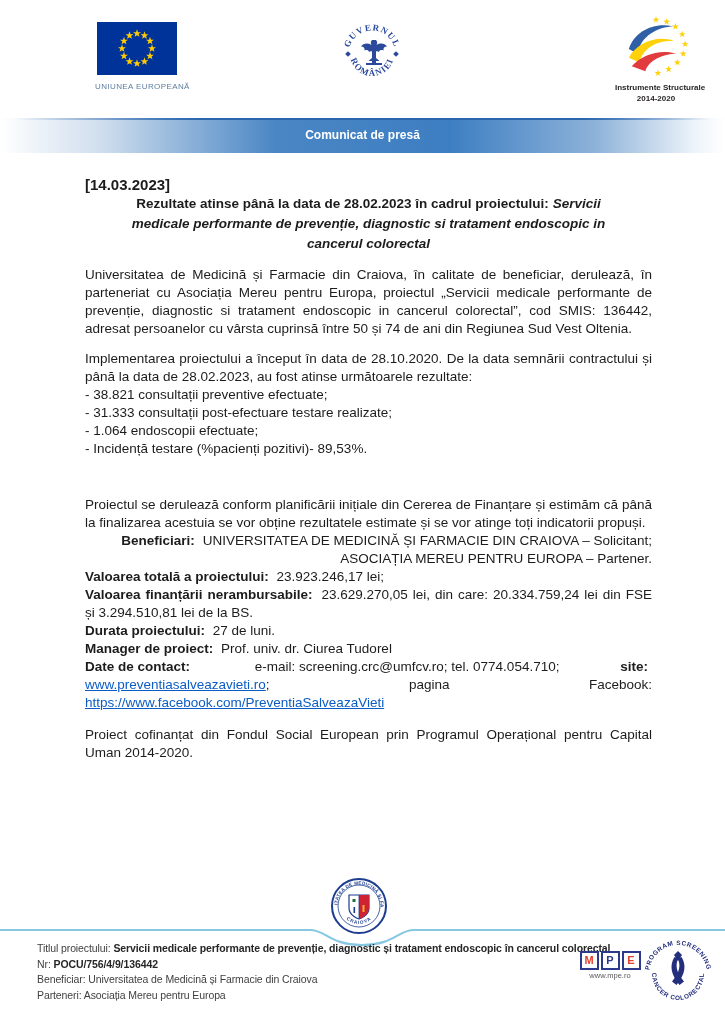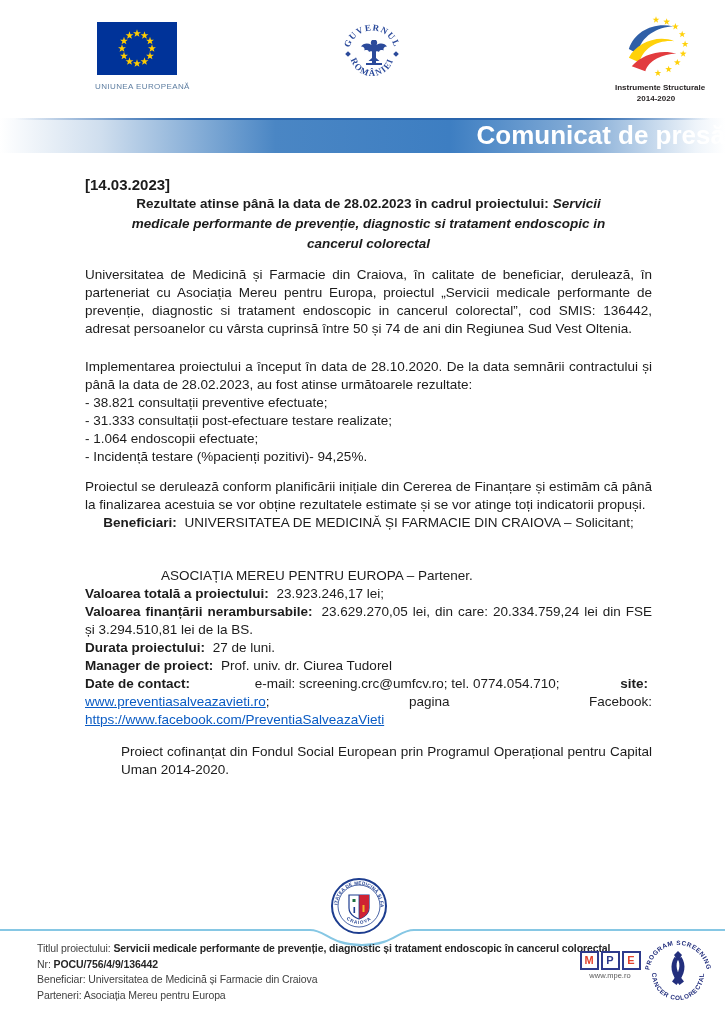--- a/index.html
+++ b/index.html
@@ -12,41 +12,41 @@
   .eu-caption{margin-top:3px;font-size:8px;letter-spacing:.4px;color:#5d7da0;white-space:nowrap;}
   .gov-block{position:absolute;left:339px;top:21px;width:66px;height:66px;}
   .is-block{position:absolute;left:575px;top:14px;width:82px;text-align:center;margin-left:40px;}
   .is-caption{font-size:8px;font-weight:bold;color:#231f20;line-height:9.5px;margin-top:1px;white-space:nowrap;}
 
   
   .banner{position:absolute;top:118px;left:0;width:725px;height:35px;
           background:linear-gradient(90deg,#ffffff 0%,#cfdeee 14%,#4a86c4 38%,#3d7ec2 62%,#8db2d9 82%,#eef4fa 96%,#ffffff 100%);}
   .banner::before{content:"";position:absolute;top:0;left:0;right:0;height:2px;
           background:linear-gradient(90deg,rgba(42,101,173,0) 2%,#2a65ad 28%,#2a65ad 80%,rgba(42,101,173,0) 98%);}
-  .banner-title{text-align:right;line-height:35px;color:#ffffff;font-weight:bold;font-size:26px;}
+  .banner-title{text-align:center;line-height:35px;color:#ffffff;font-weight:bold;font-size:12px;}
 
   
   .content{position:absolute;left:85px;right:73px;top:158px;font-size:13.5px;line-height:18px;text-align:justify;}
   .date-line{margin-top:18px;text-align:left;font-weight:bold;font-size:15px;}
   .heading{font-weight:bold;font-size:13.5px;line-height:20px;text-align:center;}
   .heading .hl{white-space:nowrap;}
   .heading .it{font-style:italic;padding-left:4px;}
   .heading .it2{font-style:italic;}
   .p1{margin-top:12px;}
-  .p2{margin-top:20px;}
+  .p2{margin-top:12px;}
   .results div{text-align:left;}
-  .p3{margin-top:12px;}
+  .p3{margin-top:38px;}
   .lbl{font-weight:bold;padding-right:4px;}
-  .benef-line1{white-space:nowrap;text-align:center;}
-  .benef-line2{padding-left:76px;text-align:left;margin-top:35px;}
+  .benef-line1{white-space:nowrap;text-align:right;}
+  .benef-line2{padding-left:76px;text-align:right;}
   .contact-line1{display:flex;justify-content:space-between;white-space:nowrap;}
   .contact-line2{display:flex;justify-content:space-between;}
   .link{color:#0b5cc4;text-decoration:underline;cursor:pointer;}
   .slogan{margin-top:14px;text-align:center;font-weight:bold;font-size:14px;line-height:19px;}
-  .p4{margin-top:14px;margin-left:36px;}
+  .p4{margin-top:14px;}
 
   
   .umf-seal{position:absolute;left:331px;top:878px;}
   .swoosh{position:absolute;left:0;top:926px;}
   .footer-text{position:absolute;left:37px;top:941px;width:640px;font-size:10.5px;line-height:15.5px;
                color:#3f3f3f;letter-spacing:-0.1px;}
   .footer-text .bv{font-weight:bold;color:#262626;}
   .ft-line1{white-space:nowrap;overflow:hidden;}
   .mpe{position:absolute;left:578px;top:951px;width:64px;text-align:center;}
   .mpe-boxes{display:flex;justify-content:center;gap:2px;}
@@ -144,21 +144,21 @@
     </div>
 
     <div class="p1">Universitatea de Medicină și Farmacie din Craiova, în calitate de beneficiar, derulează, în parteneriat cu Asociația Mereu pentru Europa, proiectul „Servicii medicale performante de prevenție, diagnostic si tratament endoscopic in cancerul colorectal”, cod SMIS: 136442, adresat persoanelor cu vârsta cuprinsă între 50 și 74 de ani din Regiunea Sud Vest Oltenia.</div>
 
     <div class="p2">Implementarea proiectului a început în data de 28.10.2020. De la data semnării contractului și până la data de 28.02.2023, au fost atinse următoarele rezultate:</div>
 
     <div class="results">
       <div>- 38.821 consultații preventive efectuate;</div>
       <div>- 31.333 consultații post-efectuare testare realizate;</div>
       <div>- 1.064 endoscopii efectuate;</div>
-      <div>- Incidență testare (%pacienți pozitivi)- 94,25%.</div>
+      <div>- Incidență testare (%pacienți pozitivi)- 89,53%.</div>
     </div>
 
     <div class="p3">Proiectul se derulează conform planificării inițiale din Cererea de Finanțare și estimăm că până la finalizarea acestuia se vor obține rezultatele estimate și se vor atinge toți indicatorii propuși.</div>
 
     <div class="benef-line1">
       <span class="lbl">Beneficiari:</span>
       <span>UNIVERSITATEA DE MEDICINĂ ȘI FARMACIE DIN CRAIOVA – Solicitant;</span>
     </div>
     <div class="benef-line2">ASOCIAȚIA MEREU PENTRU EUROPA – Partener.</div>
 

